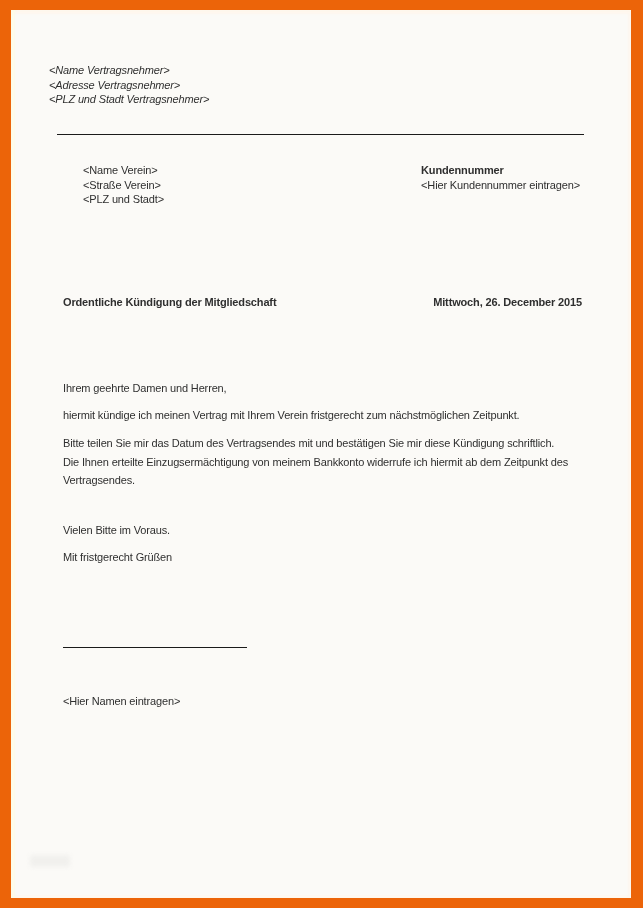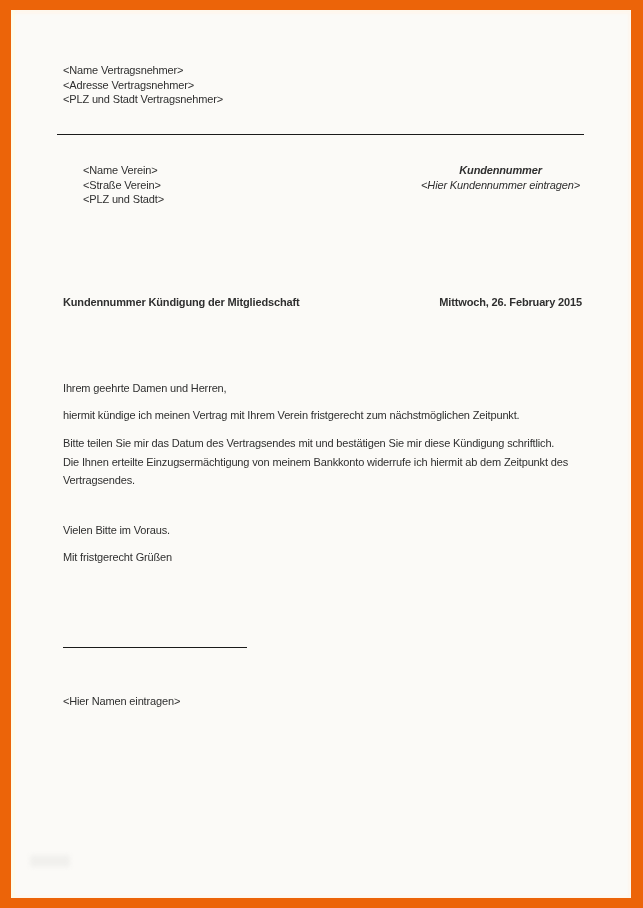--- a/index.html
+++ b/index.html
@@ -27,21 +27,21 @@
   }
   .abs { position: absolute; }
   .txt {
     font-size: 11px;
     line-height: 14.5px;
     letter-spacing: -0.15px;
     color: var(--ink, #2f2f2f);
     white-space: nowrap;
   }
   .bold { font-weight: bold; }
-  .right { text-align: center; font-style: italic; }
+  .right { text-align: left; }
   .body-line { line-height: 18.5px; }
   .divider {
     height: 0;
     border-top: 1.7px solid #1b1b1b;
   }
   .sig-line {
     height: 0;
     border-top: 1.6px solid #1a1a1a;
   }
   .subject-row {
@@ -56,42 +56,42 @@
     border-radius: 2px;
     filter: blur(2px);
   }
 </style>
 </head>
 <body>
 
 <div class="page">
   <div class="paper"></div>
 
-  <div class="abs txt" style="left:63px; top:63px;">
+  <div class="abs txt" style="left:49px; top:63px;font-style:italic;">
     <div>&lt;Name Vertragsnehmer&gt;</div>
     <div>&lt;Adresse Vertragsnehmer&gt;</div>
     <div>&lt;PLZ und Stadt Vertragsnehmer&gt;</div>
   </div>
 
   <div class="abs divider" style="left:57px; top:134px; width:527px;"></div>
 
   <div class="abs txt" style="left:63px; top:163px;margin-left:20px;">
     <div>&lt;Name Verein&gt;</div>
     <div>&lt;Straße Verein&gt;</div>
     <div>&lt;PLZ und Stadt&gt;</div>
   </div>
 
   <div class="abs txt right" style="right:63px; top:163px;">
     <div class="bold">Kundennummer</div>
     <div>&lt;Hier Kundennummer eintragen&gt;</div>
   </div>
 
   <div class="abs txt subject-row" style="left:63px; right:61px; top:295px;">
-    <div class="bold">Kundennummer Kündigung der Mitgliedschaft</div>
-    <div class="bold">Mittwoch, 26. February 2015</div>
+    <div class="bold">Ordentliche Kündigung der Mitgliedschaft</div>
+    <div class="bold">Mittwoch, 26. December 2015</div>
   </div>
 
   <div class="abs txt" style="left:63px; top:381px;">Ihrem geehrte Damen und Herren,</div>
 
   <div class="abs txt" style="left:63px; top:434px;">
     <div class="body-line">Bitte teilen Sie mir das Datum des Vertragsendes mit und bestätigen Sie mir diese Kündigung schriftlich.</div>
     <div class="body-line">Die Ihnen  erteilte Einzugsermächtigung von meinem Bankkonto widerrufe ich hiermit ab dem Zeitpunkt des</div>
     <div class="body-line">Vertragsendes.</div>
   </div>
 

